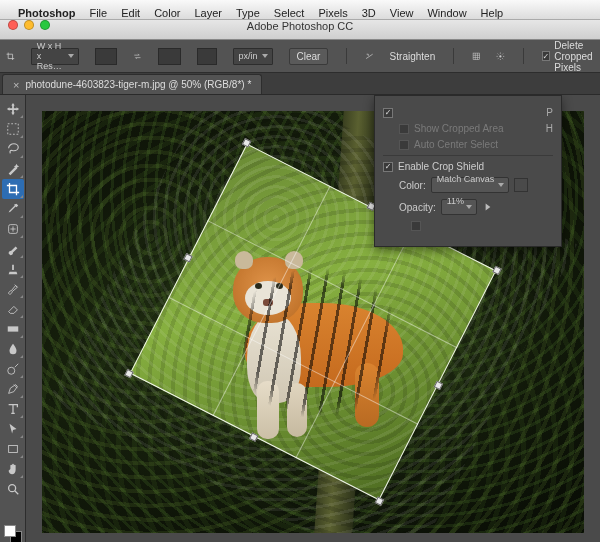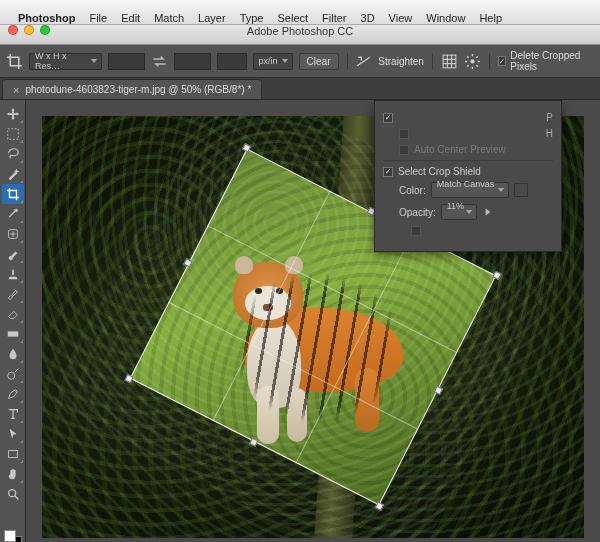--- a/index.html
+++ b/index.html
@@ -1,29 +1,29 @@
 <!DOCTYPE html>
 <html><head>
 <meta charset="utf-8">
 <style>
 *{margin:0;padding:0;box-sizing:border-box;font-family:"Lucida Grande",Arial,sans-serif;font-size:10px;-webkit-user-select:none;user-select:none}
 html,body{width:600px;height:542px;overflow:hidden;background:#4a4a4a}
 
-.macbar{height:20px;background:linear-gradient(#f9f9f9,#dcdcdc);display:flex;align-items:flex-start;padding:12px 8px;border-bottom:1px solid #aaa;color:#222}
+.macbar{height:20px;background:linear-gradient(#f9f9f9,#dcdcdc);display:flex;align-items:flex-end;padding:0 8px;border-bottom:1px solid #aaa;color:#222}
 .macbar .apple{font-size:13px;margin-right:10px}
 .macbar .m{margin-right:14px;font-size:11px}
 .macbar .m.bold{font-weight:700}
 
 .titlebar{height:20px;background:linear-gradient(#e6e6e6,#cfcfcf);display:flex;border-bottom:1px solid #888;position:relative}
 .traffic{display:flex;gap:6px;margin-left:8px}
 .tl{width:10px;height:10px;border-radius:50%;border:1px solid rgba(0,0,0,.25)}
 .tl.r{background:#ff5f57}.tl.y{background:#febc2e}.tl.g{background:#28c840}
 .titlebar .title{position:absolute;left:50%;transform:translateX(-50%);font-size:11px;color:#333}
 
-.optbar{height:26px;background:#535353;display:flex;align-items:center;padding:16px 6px;gap:6px;border-bottom:1px solid #2d2d2d;color:#ddd}
+.optbar{height:26px;background:#535353;display:flex;align-items:center;padding:16px 6px;gap:16px;border-bottom:1px solid #2d2d2d;color:#ddd}
 .optbar .sep{width:1px;height:16px;background:#3a3a3a;margin:0 2px}
 .sel{height:17px;background:#444;border:1px solid #2d2d2d;color:#ccc;display:flex;align-items:center;padding:0 14px 0 5px;position:relative;font-size:9px;border-radius:1px}
 .sel::after{content:"";position:absolute;right:4px;top:50%;transform:translateY(-50%);border-left:3px solid transparent;border-right:3px solid transparent;border-top:4px solid #aaa}
 .numfield{width:42px;height:17px;background:#3a3a3a;border:1px solid #2a2a2a;color:#ccc;font-size:9px;padding:0 3px;display:flex;align-items:center}
 .btn{height:17px;padding:0 7px;background:#5a5a5a;border:1px solid #3a3a3a;border-radius:2px;color:#ddd;display:flex;align-items:center;font-size:10px}
 .iconbtn{width:20px;height:18px;display:flex;align-items:center;justify-content:center;color:#ccc}
 .chk{display:flex;align-items:center;gap:4px;color:#ddd;font-size:10px}
 .chkbox{width:10px;height:10px;border:1px solid #777;background:#3a3a3a;display:flex;align-items:center;justify-content:center;font-size:8px;color:#ddd}
 
 .tabbar{height:22px;background:#3d3d3d;display:flex;align-items:flex-end;padding-left:2px;border-bottom:1px solid #2a2a2a}
@@ -102,25 +102,25 @@
 .panel .swatchbox{width:14px;height:14px;background:#4a4a4a;border:1px solid #333}
 </style>
 </head>
 <body>
 
 <div class="macbar">
   <span class="apple"></span>
   <span class="m bold">Photoshop</span>
   <span class="m">File</span>
   <span class="m">Edit</span>
-  <span class="m">Match</span>
+  <span class="m">Color</span>
   <span class="m">Layer</span>
   <span class="m">Type</span>
   <span class="m">Select</span>
-  <span class="m">Filter</span>
+  <span class="m">Pixels</span>
   <span class="m">3D</span>
   <span class="m">View</span>
   <span class="m">Window</span>
   <span class="m">Help</span>
 </div>
 
 <div class="titlebar">
   <div class="traffic">
     <div class="tl r"></div>
     <div class="tl y"></div>
@@ -358,30 +358,31 @@
       </div>
     </div>
 
     <div class="panel">
       <div class="row">
         <span class="chkbox">✓</span>
         <span class="shortcut">P</span>
       </div>
       <div class="row indent dis">
         <span class="chkbox" style="border-color:#555"></span>
+        <span class="lbl dis">Show Cropped Area</span>
         <span class="shortcut dis">H</span>
       </div>
       <div class="row indent dis">
         <span class="chkbox" style="border-color:#555"></span>
-        <span class="lbl dis">Auto Center Preview</span>
+        <span class="lbl dis">Auto Center Select</span>
       </div>
       <div class="hr"></div>
       <div class="row">
         <span class="chkbox">✓</span>
-        <span class="lbl">Select Crop Shield</span>
+        <span class="lbl">Enable Crop Shield</span>
       </div>
       <div class="row indent">
         <span>Color:</span>
         <span class="selp">Match Canvas</span>
         <span class="swatchbox"></span>
       </div>
       <div class="row indent">
         <span>Opacity:</span>
         <span class="selp" style="width:36px">11%</span>
         <span class="iconbtn" style="width:12px">

